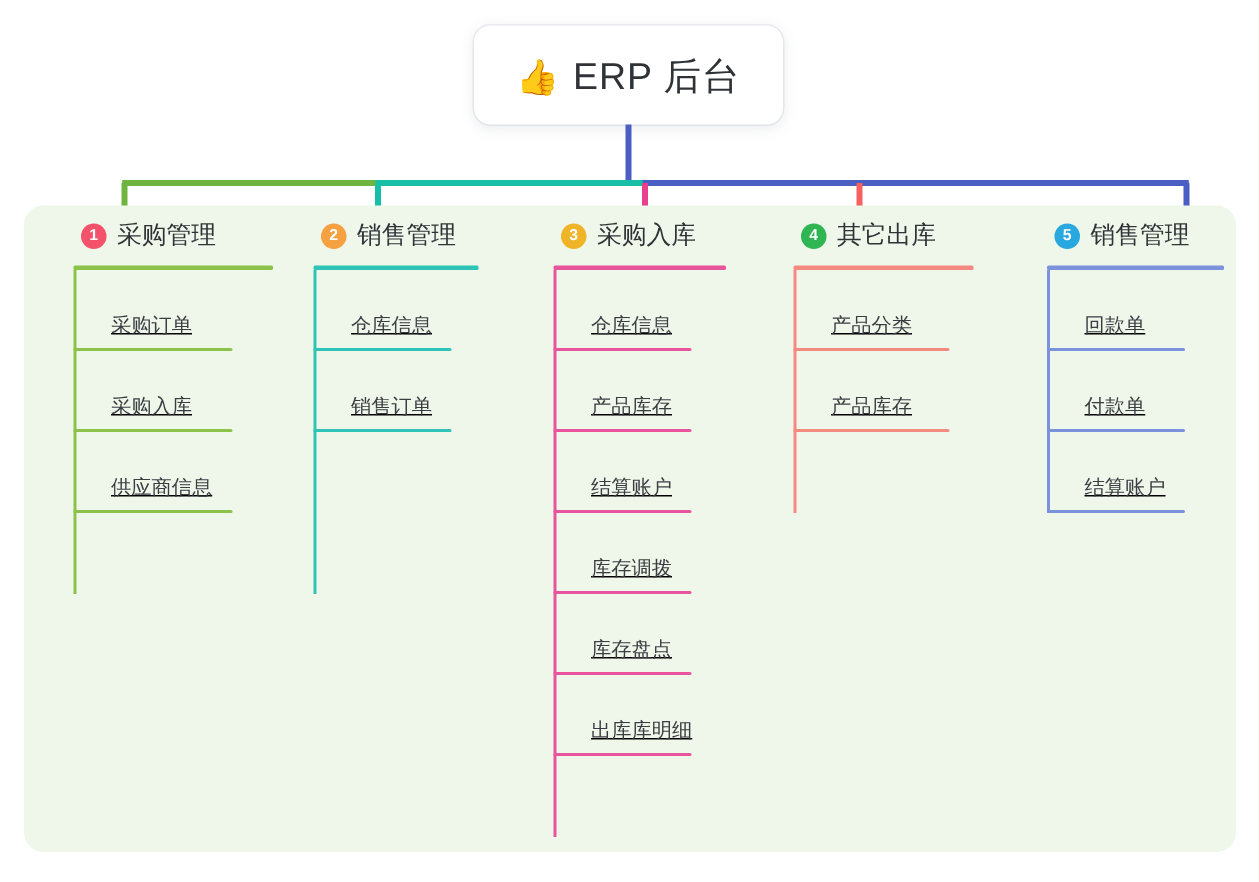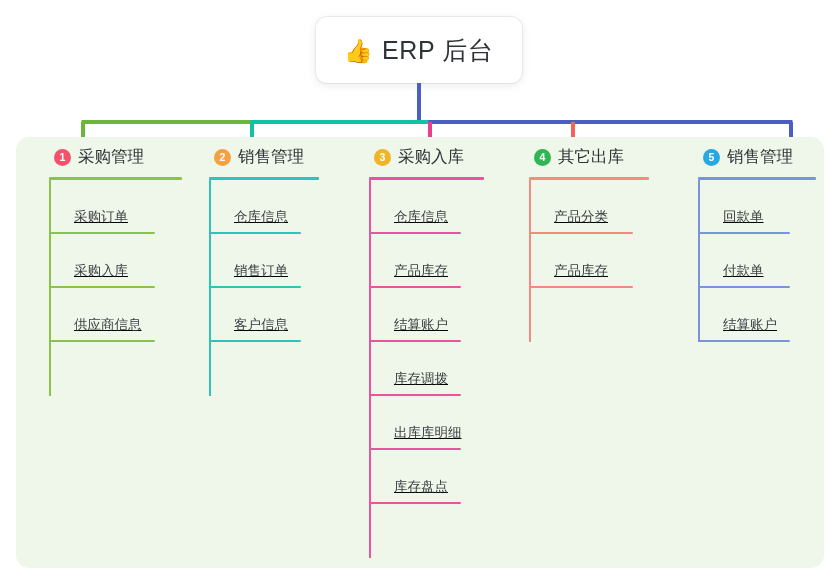--- a/index.html
+++ b/index.html
@@ -146,24 +146,20 @@
       <div class="items">
         <div class="spine" style="background: rgb(46, 196, 182); height: 216px;"></div>
       <div class="item">
             <span class="item-label">仓库信息</span>
             <div class="item-rule" style="background: rgb(46, 196, 182);"></div>
           </div>
           <div class="item">
             <span class="item-label">销售订单</span>
             <div class="item-rule" style="background: rgb(46, 196, 182);"></div>
           </div>
-          <div class="item">
-            <span class="item-label">客户信息</span>
-            <div class="item-rule" style="background: rgb(46, 196, 182);"></div>
-          </div>
         </div>
     </div>
 
     <div class="col col-3">
       <div class="col-head">
         <span class="badge" style="background: rgb(240, 180, 41);">3</span>
         <span class="head-label">采购入库</span>
       </div>
       <div class="head-rule" style="background: rgb(232, 85, 157);"></div>
       <div class="items">
@@ -178,25 +174,25 @@
           </div>
           <div class="item">
             <span class="item-label">结算账户</span>
             <div class="item-rule" style="background: rgb(232, 85, 157);"></div>
           </div>
           <div class="item">
             <span class="item-label">库存调拨</span>
             <div class="item-rule" style="background: rgb(232, 85, 157);"></div>
           </div>
           <div class="item">
+            <span class="item-label">库存盘点</span>
+            <div class="item-rule" style="background: rgb(232, 85, 157);"></div>
+          </div>
+          <div class="item">
             <span class="item-label">出库库明细</span>
-            <div class="item-rule" style="background: rgb(232, 85, 157);"></div>
-          </div>
-          <div class="item">
-            <span class="item-label">库存盘点</span>
             <div class="item-rule" style="background: rgb(232, 85, 157);"></div>
           </div>
         </div>
     </div>
 
     <div class="col col-4">
       <div class="col-head">
         <span class="badge" style="background: rgb(47, 181, 81);">4</span>
         <span class="head-label">其它出库</span>
       </div>

